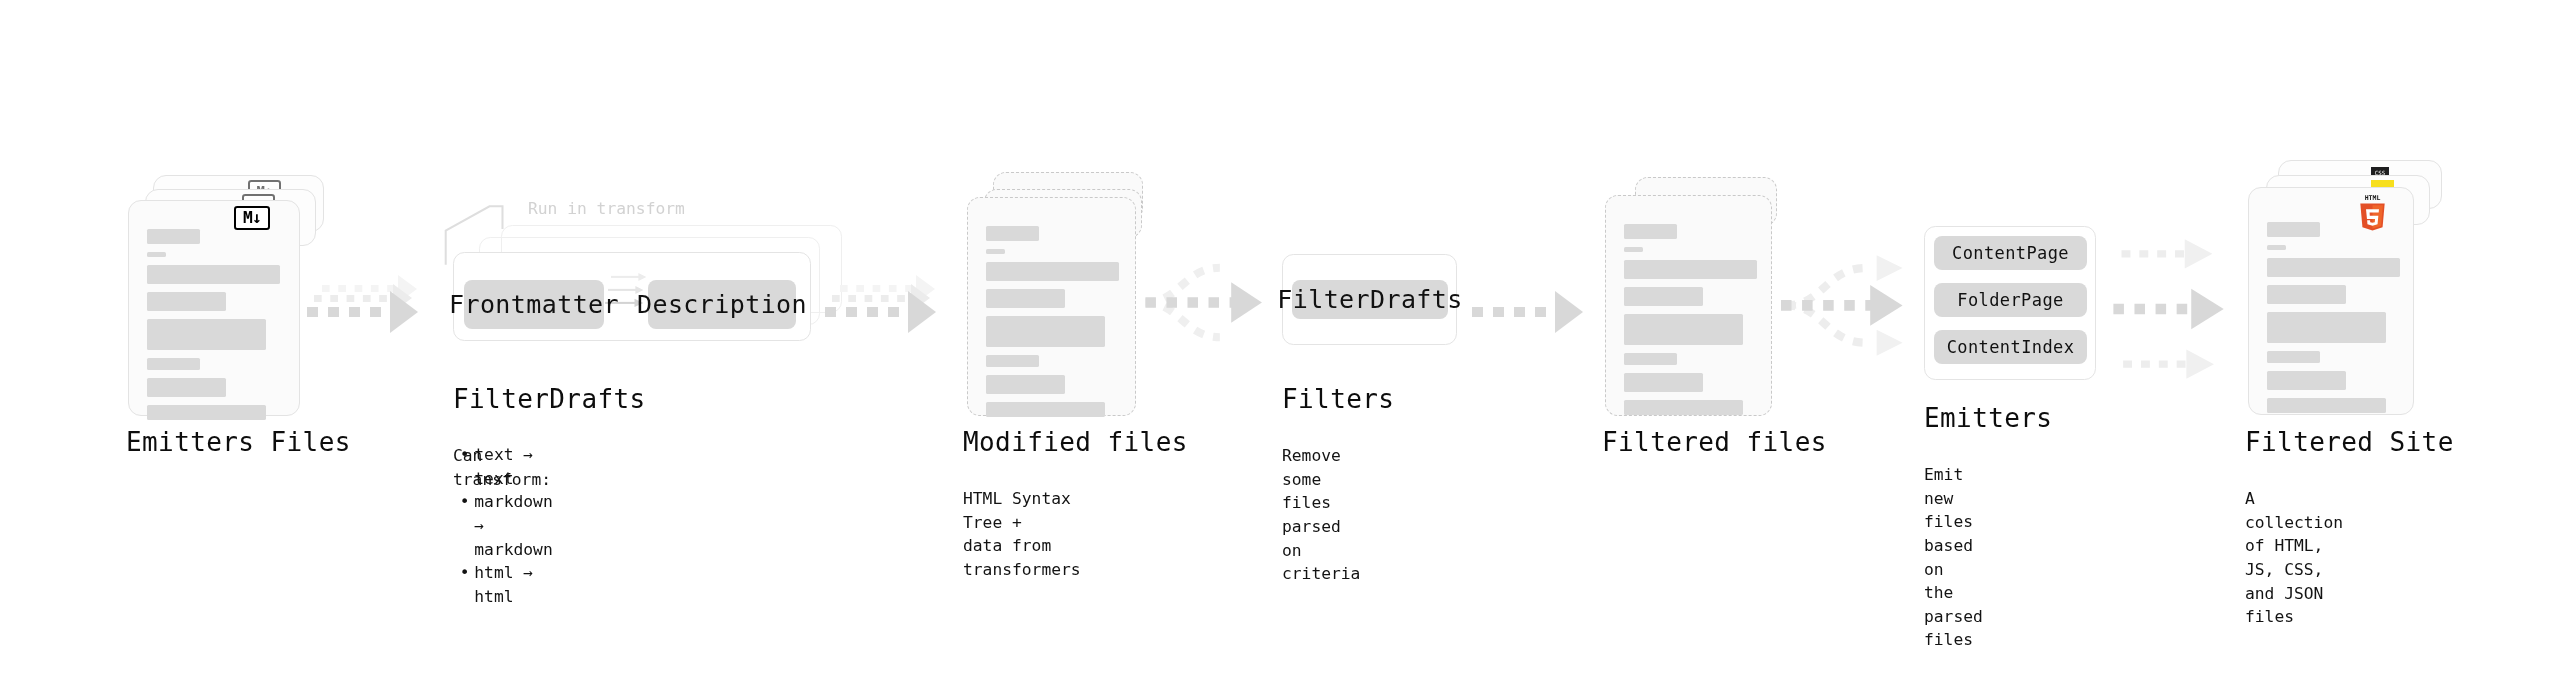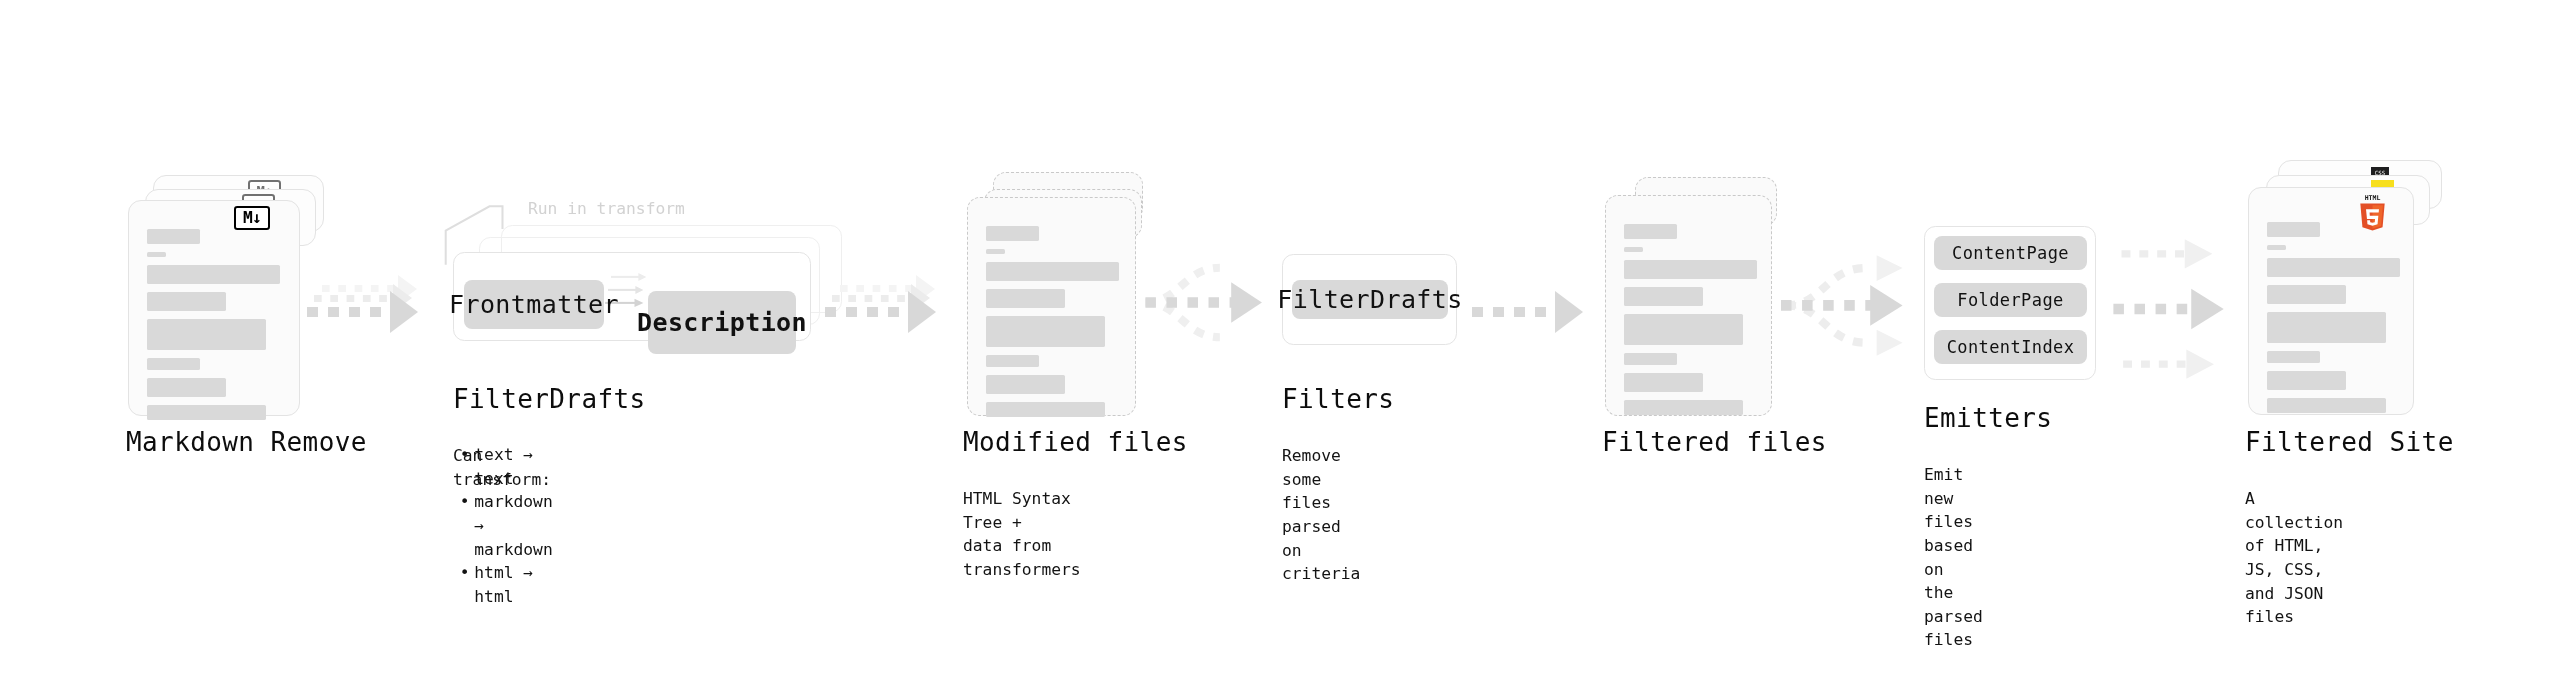--- a/index.html
+++ b/index.html
@@ -212,21 +212,21 @@
         <div class="sk-bar" style="width:119px; height:31px;"></div>
         <div class="sk-bar" style="width:53px; height:12.2px;"></div>
         <div class="sk-bar" style="width:79px; height:18.7px;"></div>
         <div class="sk-bar" style="width:119px; height:14.6px;"></div>
       </div>
     </div>
     <div class="md-badge" style="left:234px; top:206px; width:36px; height:24.4px; font-size:16.3px;">
       <span>M↓</span>
     </div>
 
-    <div class="title" style="left:126px; top:427px;">Markdown Remove</div>
+    <div class="title" style="left:126px; top:427px;">Emitters Files</div>
   </div>
 
   <div class="arrowgrp" style="left:307px; top:273px; width:130px; height:57px; ">
     <div class="arrow-row" style="left:14.6px; top:1.6px; color:#f4f4f4;">
       <div class="dashseg thin" style="width:78px;"></div>
       <div class="head small"></div>
     </div>
     <div class="arrow-row" style="left:6.5px; top:11.4px; color:#ececec;">
       <div class="dashseg thin" style="width:81px;"></div>
       <div class="head small"></div>
@@ -267,21 +267,21 @@
       </svg>
     </div>
     <div class="arrow-row" style="position:absolute; left:605px; top:298px; color:#d3d3d3;">
       <svg width="41" height="9.8" viewBox="0 0 50 12">
         <line x1="0" y1="6" x2="38" y2="6" stroke="#d3d3d3" stroke-width="2.5"></line>
         <path d="M36,1 L47,6 L36,11 Z" fill="#d3d3d3"></path>
       </svg>
     </div>
 
     <div class="pill" style="left:464px; top:280px; width:140px; height:49px;">Frontmatter</div>
-    <div class="pill" style="left:648px; top:291px; width:148px; height:63px;font-weight:bold;">Description</div>
+    <div class="pill" style="left:648px; top:280px; width:148px; height:49px;">Description</div>
 
     <div class="title" style="left:453px; top:384px;">FilterDrafts</div>
     <div class="subtitle" style="left:453px; top:420px;">Can transform:</div>
     <div class="bullets" style="left:458px; top:443px;">
       <ul>
         <li>text → text</li>
         <li>markdown → markdown</li>
         <li>html → html</li>
       </ul>
     </div>

